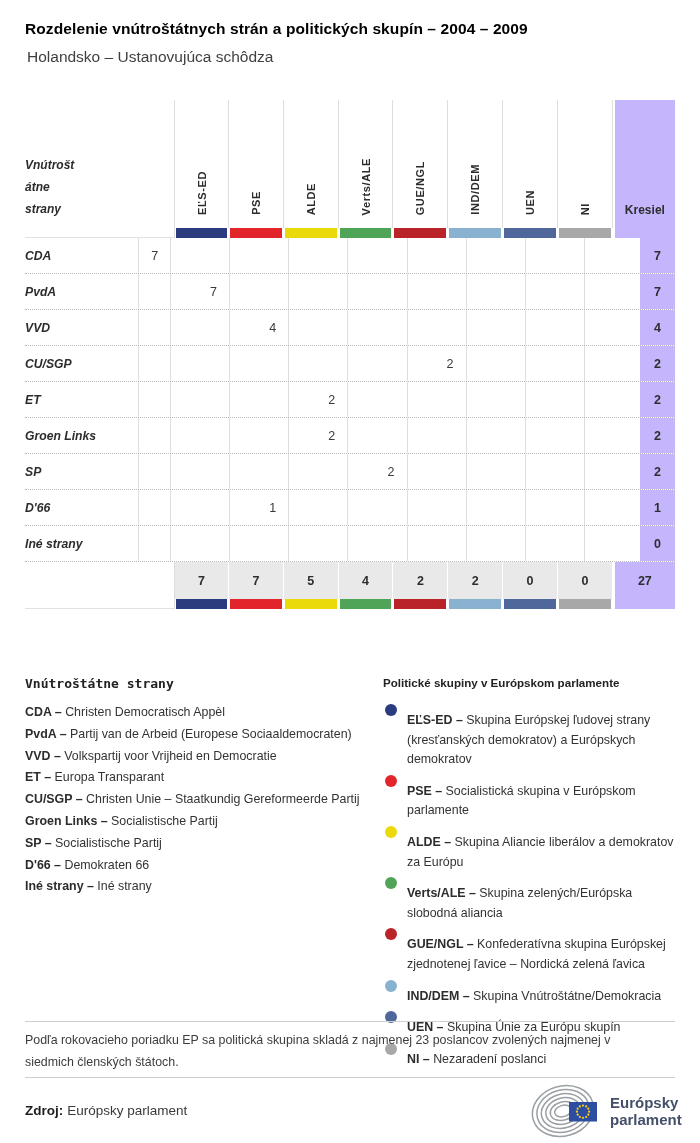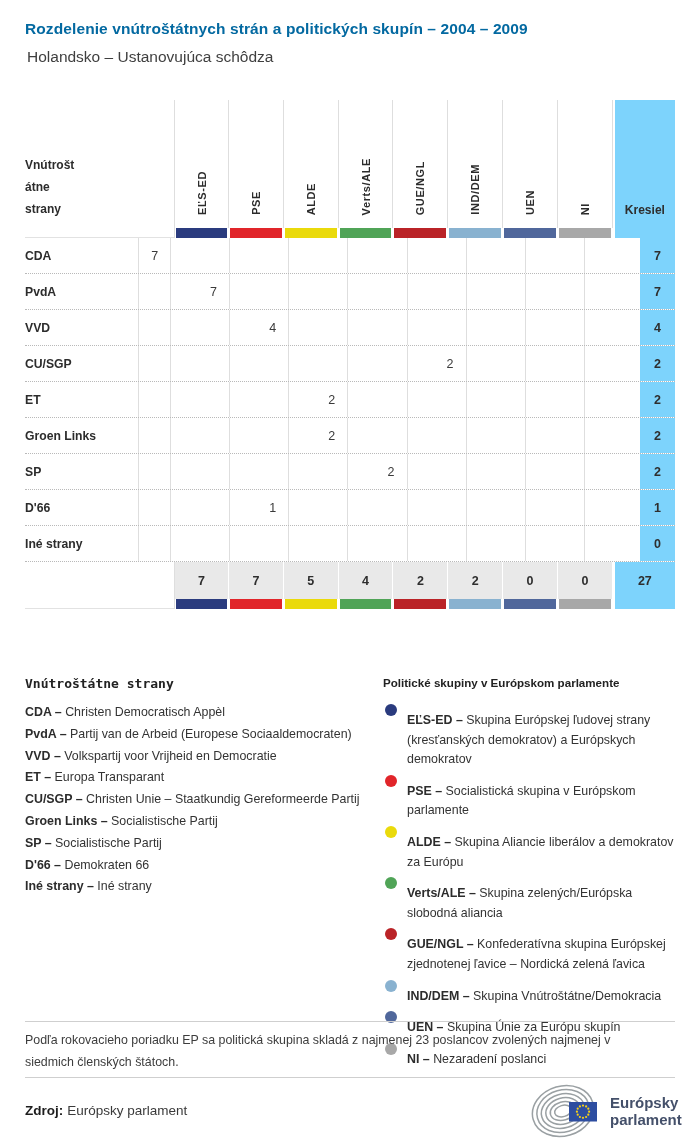--- a/index.html
+++ b/index.html
@@ -1,29 +1,29 @@
 <!DOCTYPE html>
 <html><head>
 <meta charset="utf-8">
 <style>
   html,body{margin:0;padding:0;background:#fff;}
   .page{position:relative;width:700px;height:1143px;background:#ffffff;overflow:hidden;
         font-family:"Liberation Sans",sans-serif;color:#333;}
-  .title{position:absolute;left:25px;top:20px;font-size:15.5px;font-weight:700;color:#0369a1;letter-spacing:.1px;}
+  .title{position:absolute;left:25px;top:20px;font-size:15.5px;font-weight:700;color:#000000;letter-spacing:.1px;}
   .subtitle{position:absolute;left:27px;top:48px;font-size:15.5px;font-weight:400;color:#3f3f3f;}
 
   
   .table{position:absolute;left:25px;top:100px;width:650px;}
   .trow{display:flex;}
-  .cl{width:151px;box-sizing:border-box;}
+  .cl{width:151px;box-sizing:border-box;font-style:italic;}
   .cg{width:55.5px;box-sizing:border-box;border-right:1px solid #dedede;
       display:flex;align-items:center;justify-content:center;font-size:12.5px;color:#3a3a3a;}
   .cg.first{border-left:1px solid #dedede;}
   .gapc{width:2px;}
-  .cs{width:61px;background:#7dd3fc;display:flex;align-items:center;justify-content:center;
+  .cs{width:61px;background:#c4b5fd;display:flex;align-items:center;justify-content:center;
       font-weight:700;font-size:12.5px;color:#2e2e2e;box-sizing:border-box;}
   .hdr{height:128px;}
   .hdr .cl{display:flex;align-items:flex-end;padding-bottom:8px;font-weight:700;font-size:12px;
            line-height:22px;color:#2c2c2c;white-space:pre-line;}
   .hdr .cg{align-items:flex-end;padding-bottom:13px;}
   .hdr .cs{align-items:flex-end;padding-bottom:11px;font-size:12px;}
   .rot{writing-mode:vertical-rl;transform:rotate(180deg);font-weight:700;font-size:11px;
        letter-spacing:.6px;color:#2c2c2c;white-space:nowrap;}
   .barrow{height:10px;}
   .barrow .cg{padding:0;border-right-color:#ffffff;align-items:stretch;}

